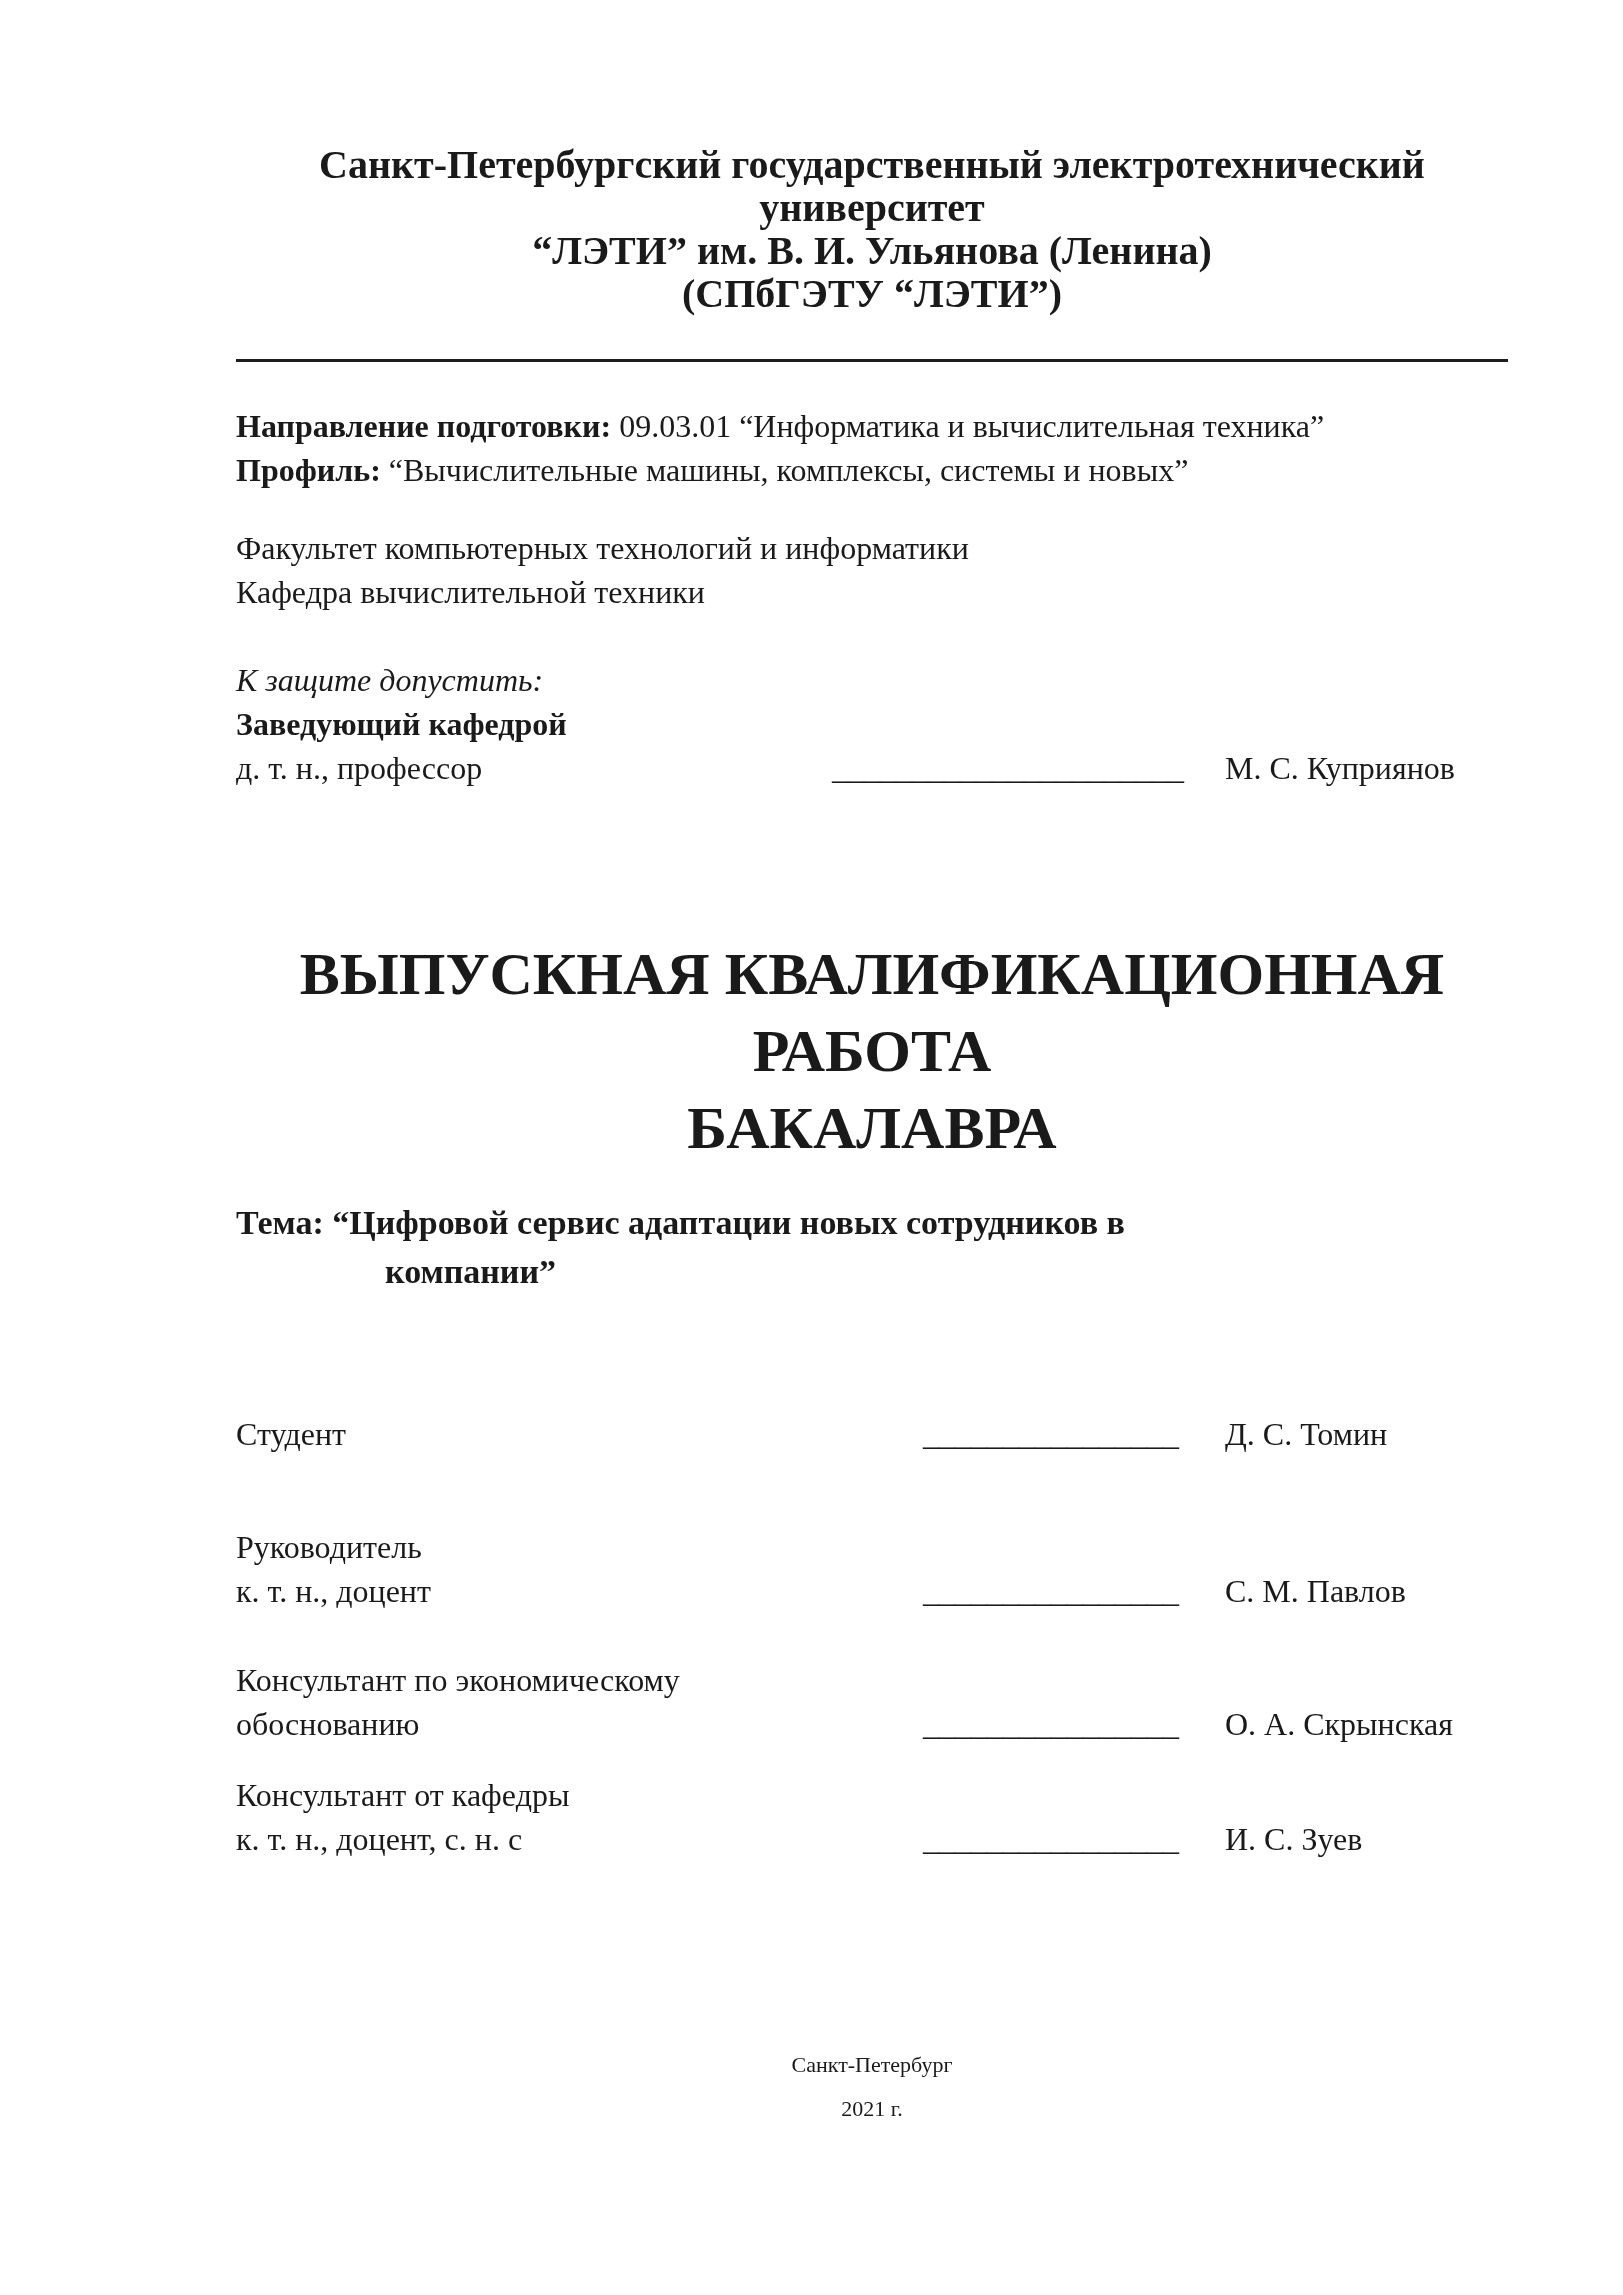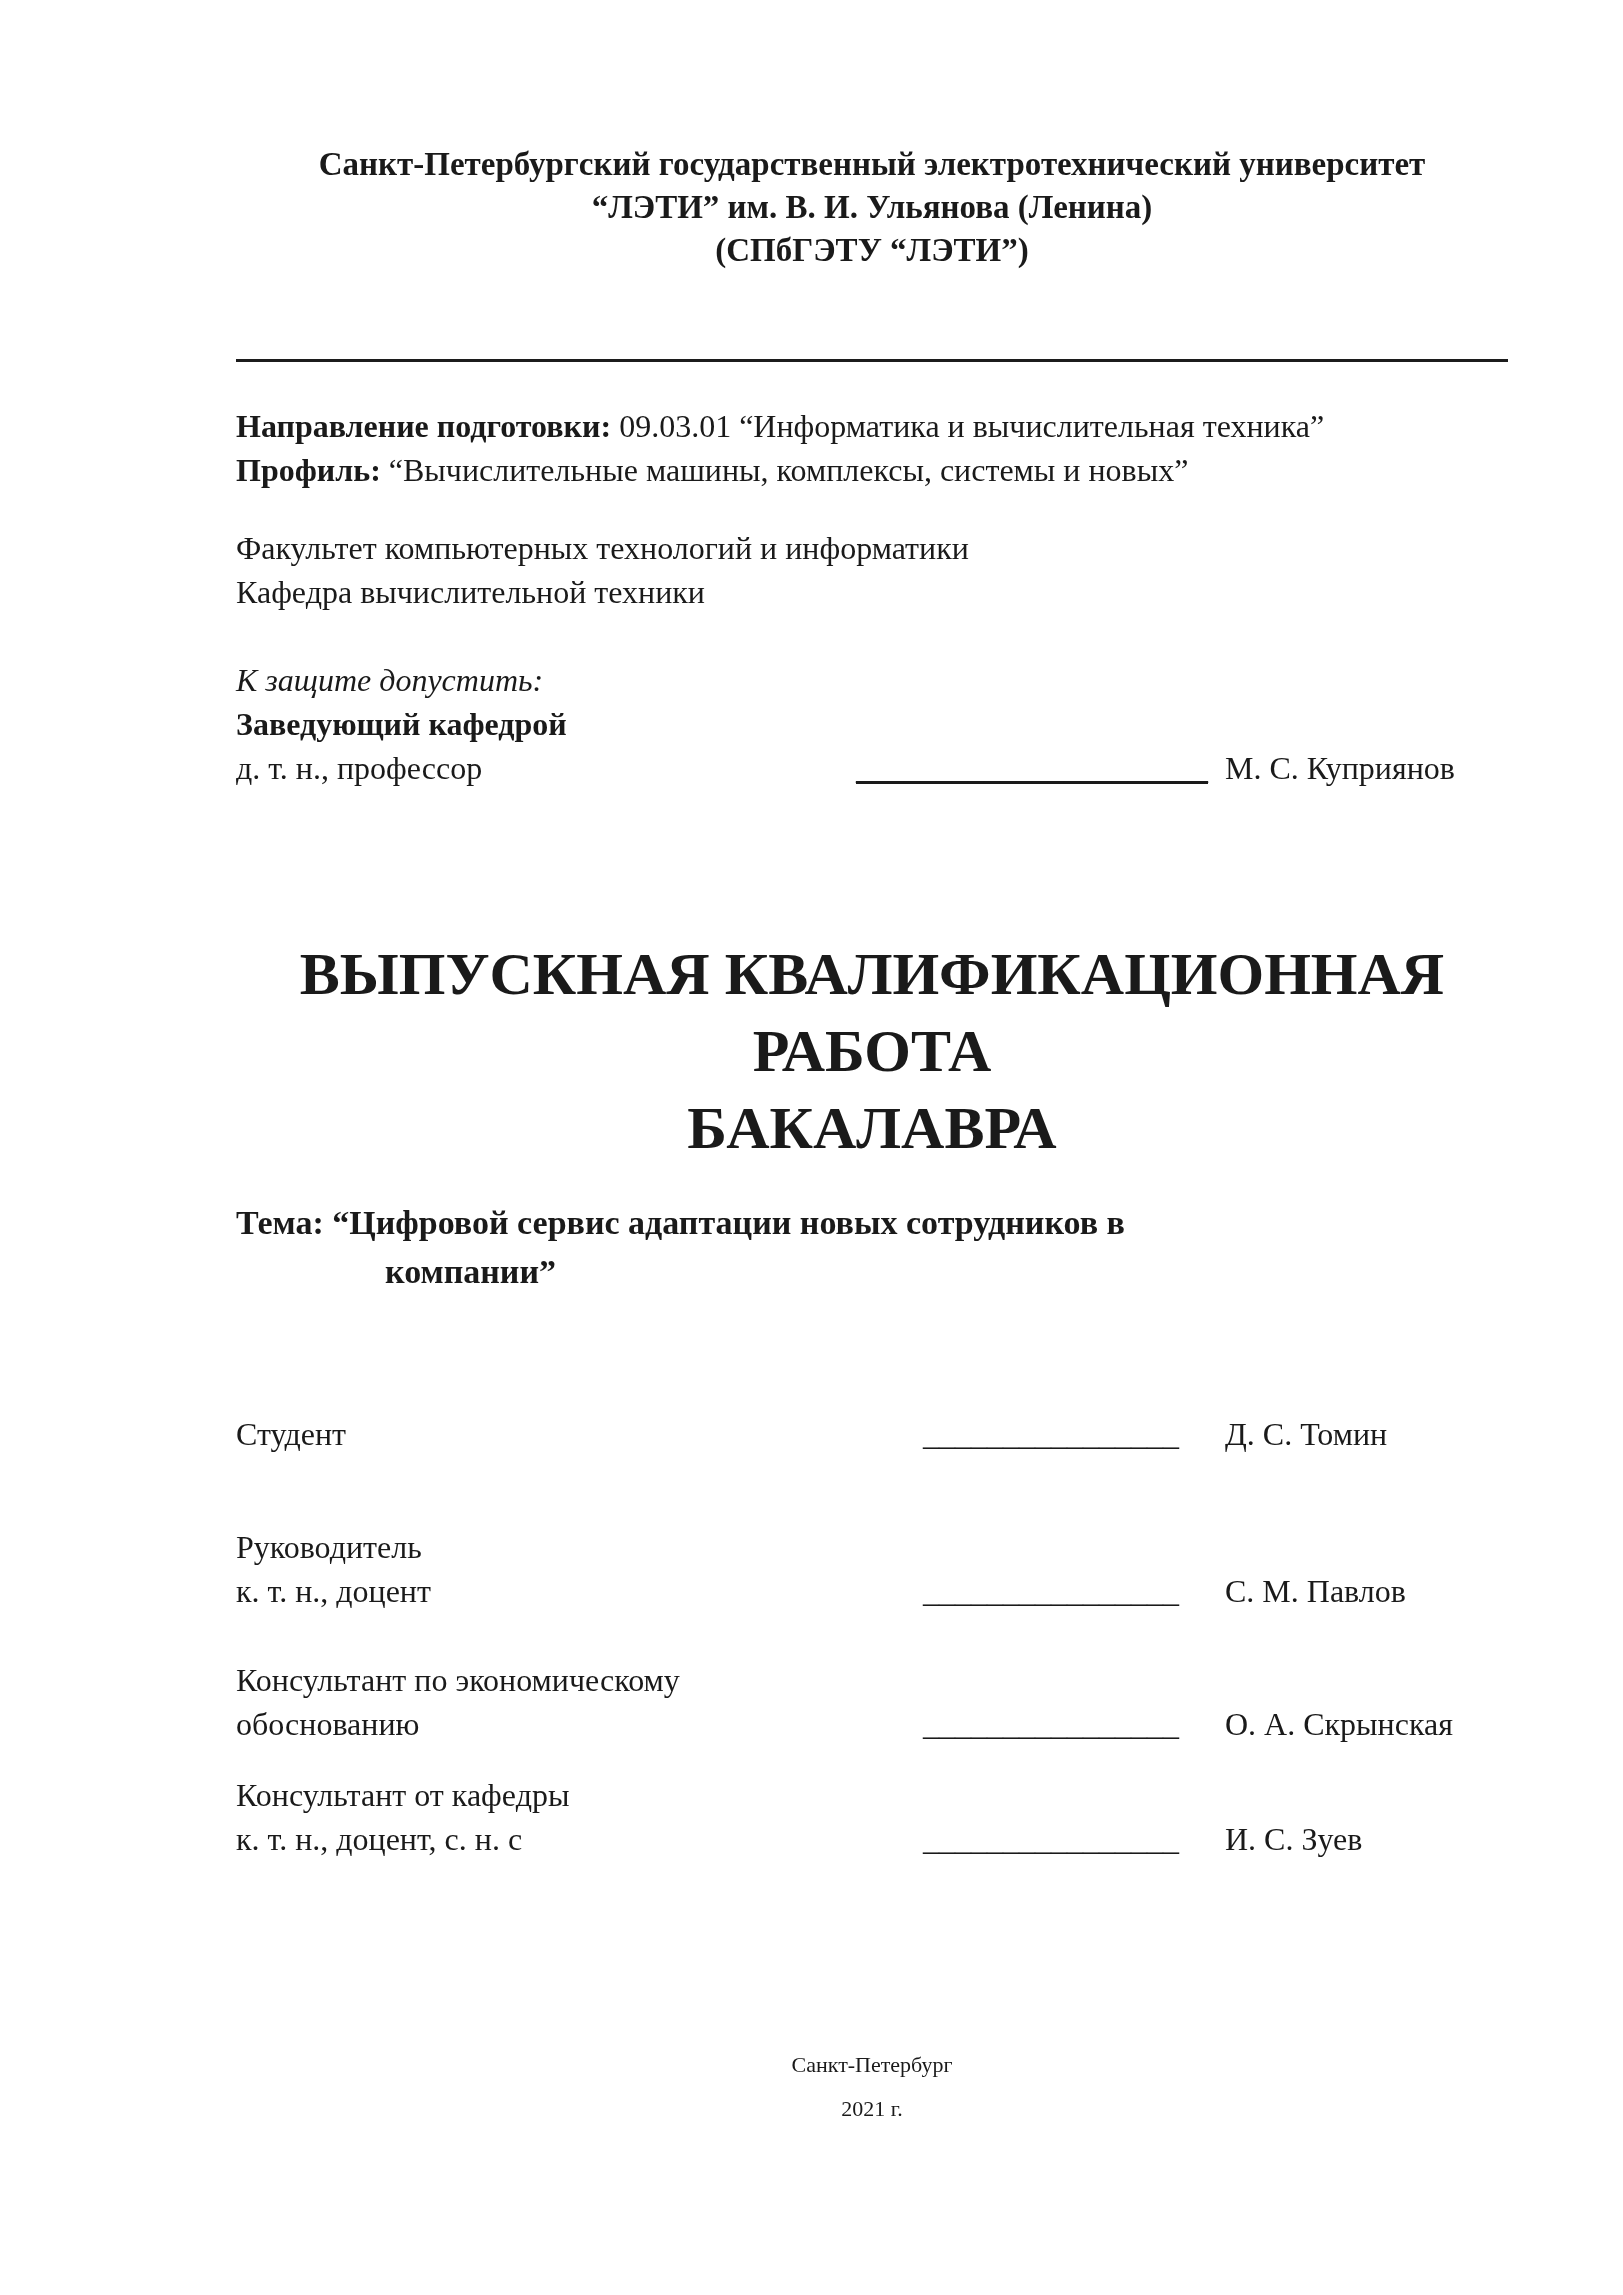--- a/index.html
+++ b/index.html
@@ -8,35 +8,35 @@
     width:1623px;height:2295px;
     background:#ffffff;
     color:#1a1a1a;
     font-family:"Liberation Serif","DejaVu Serif",serif;
     font-size:32px;
     overflow:hidden;
   }
   .content{position:absolute;left:236px;top:0;width:1272px;}
   .block{position:absolute;left:0;width:100%;}
 
-  .univ{top:143px;text-align:center;font-weight:700;font-size:33px;line-height:43px;}
+  .univ{top:143px;text-align:center;font-weight:700;font-size:40px;line-height:43px;}
   .rule{top:359px;border-top:3.9px solid #1c1c1c;height:0;}
 
   .program{top:404px;line-height:44px;}
   .b{font-weight:700;}
 
   .faculty{top:526px;font-weight:400;line-height:44px;}
 
   .approval{top:658px;line-height:44px;}
   .italic{font-style:italic;}
   .bold{font-weight:700;}
 
   .sig-row{position:relative;height:44px;line-height:44px;}
   .sig-line{position:absolute;left:687px;top:0;line-height:44px;letter-spacing:0;}
-  .sig-line.long{left:620px;text-decoration:underline;}
+  .sig-line.long{left:596px;}
   .sig-name{position:absolute;left:989px;top:0;line-height:44px;white-space:nowrap;}
 
   .main-title{top:936px;text-align:center;font-weight:700;font-size:60px;line-height:77px;}
 
   .topic{top:1198px;font-weight:700;font-size:34px;line-height:49px;}
   .topic .indent{padding-left:149px;}
 
   .sig-student{top:1412px;}
   .sig-supervisor{top:1525px;}
   .sig-consult-econ{top:1658px;}

